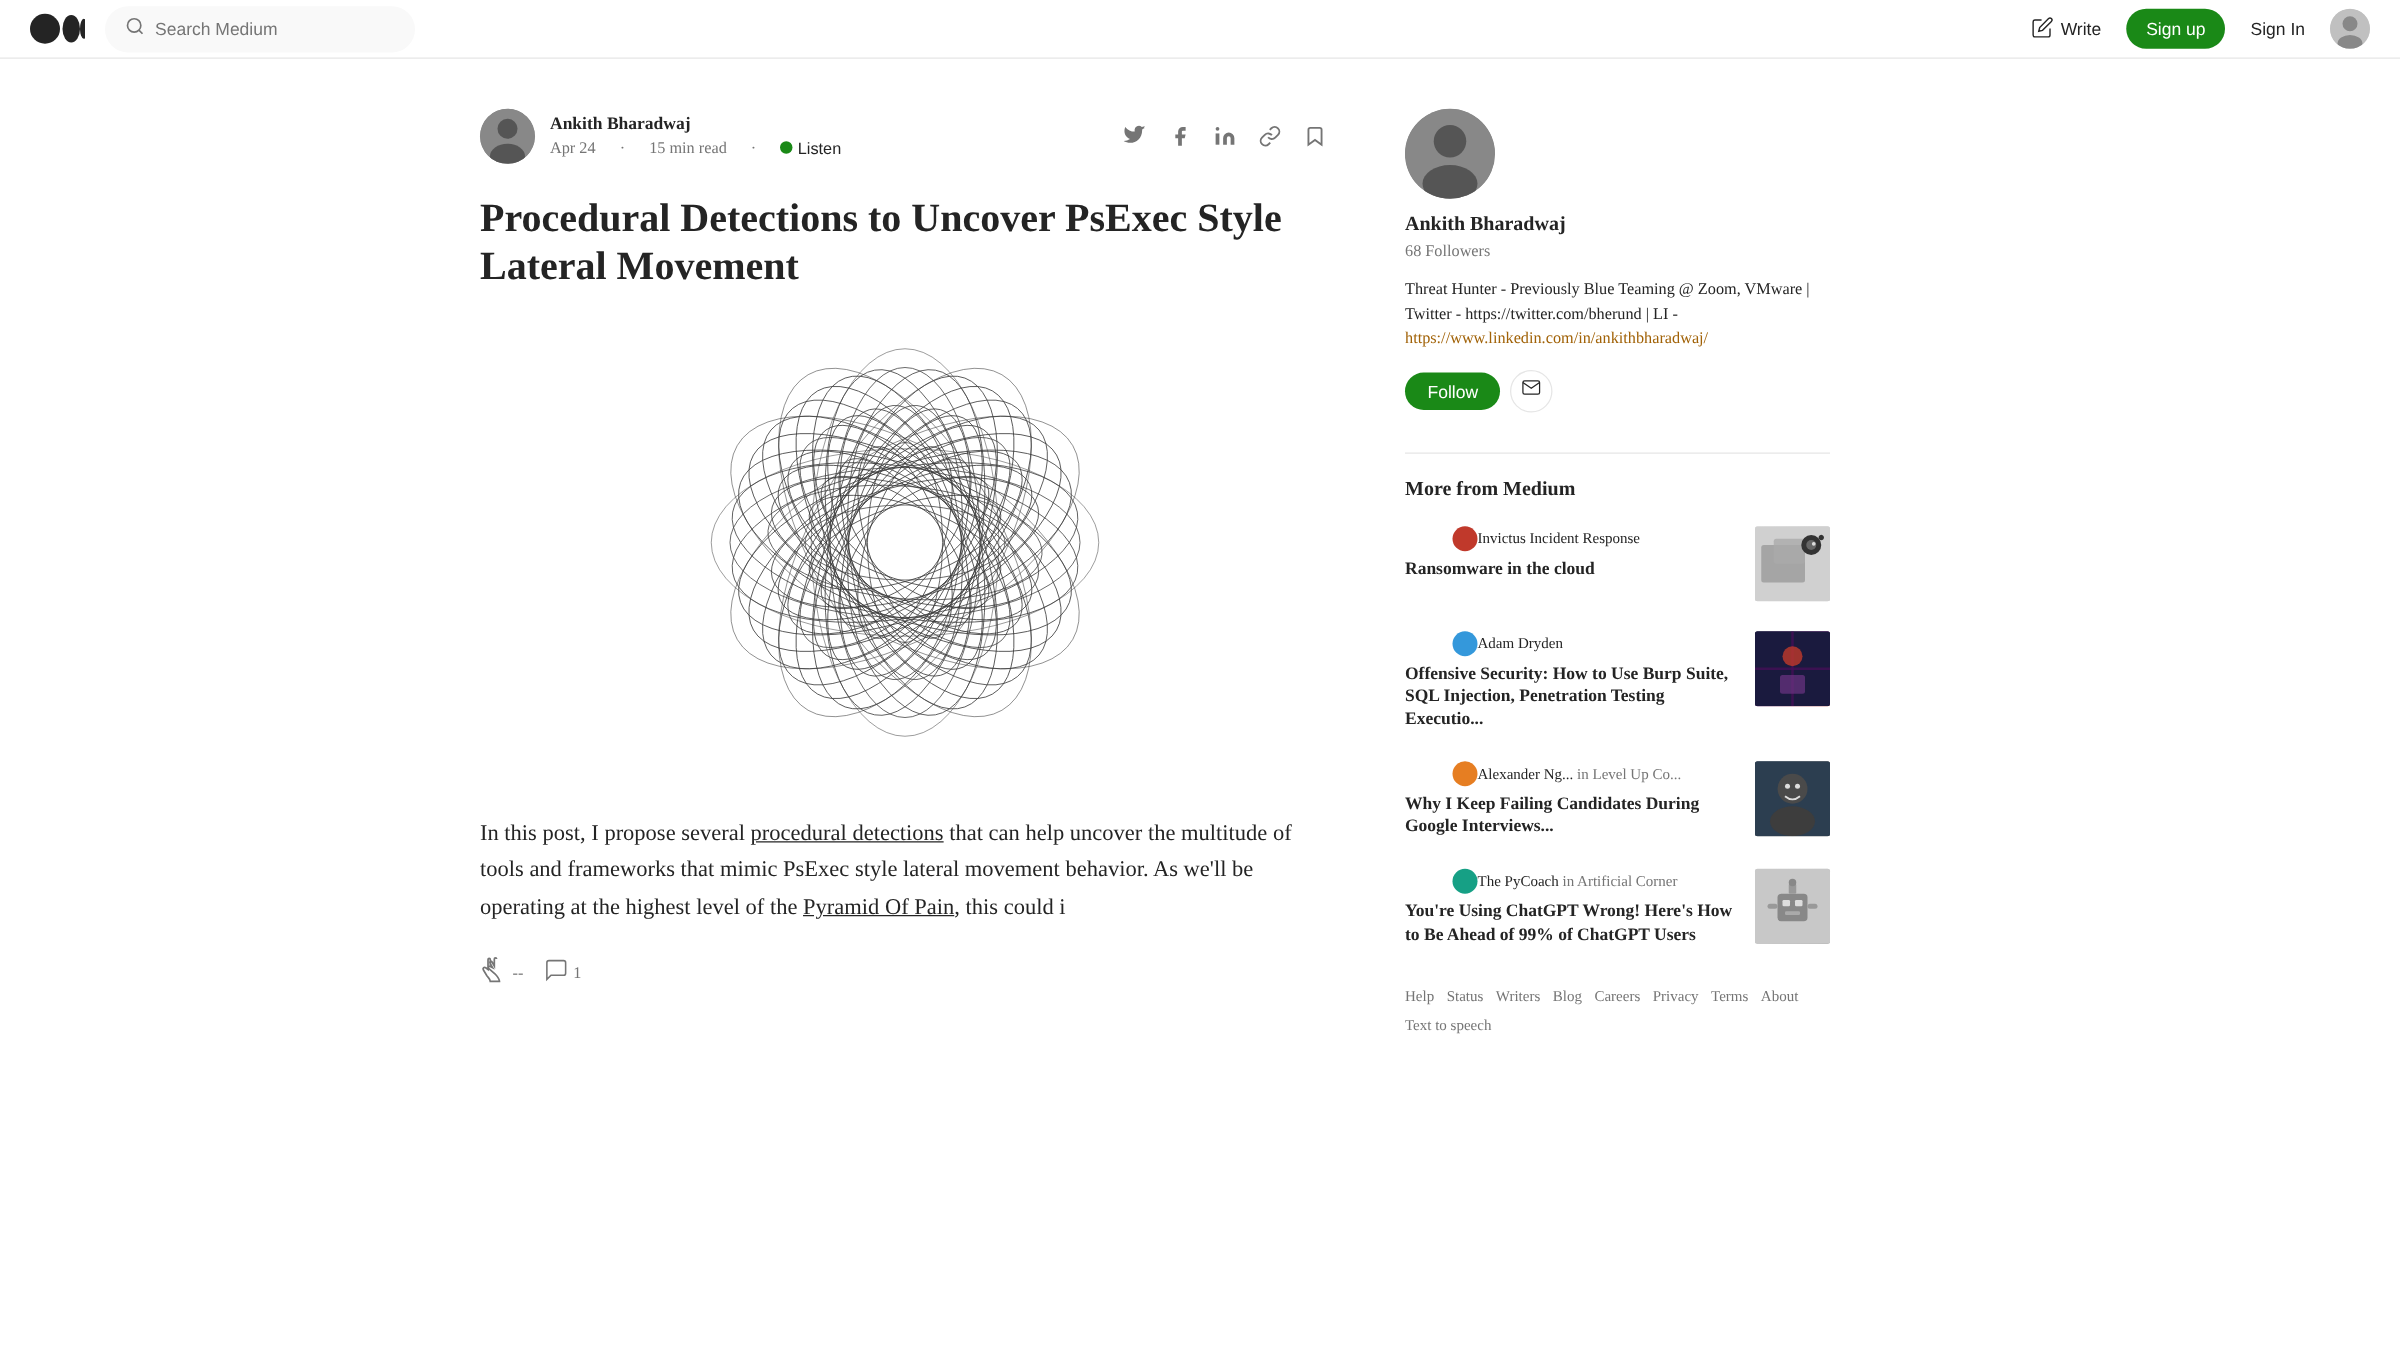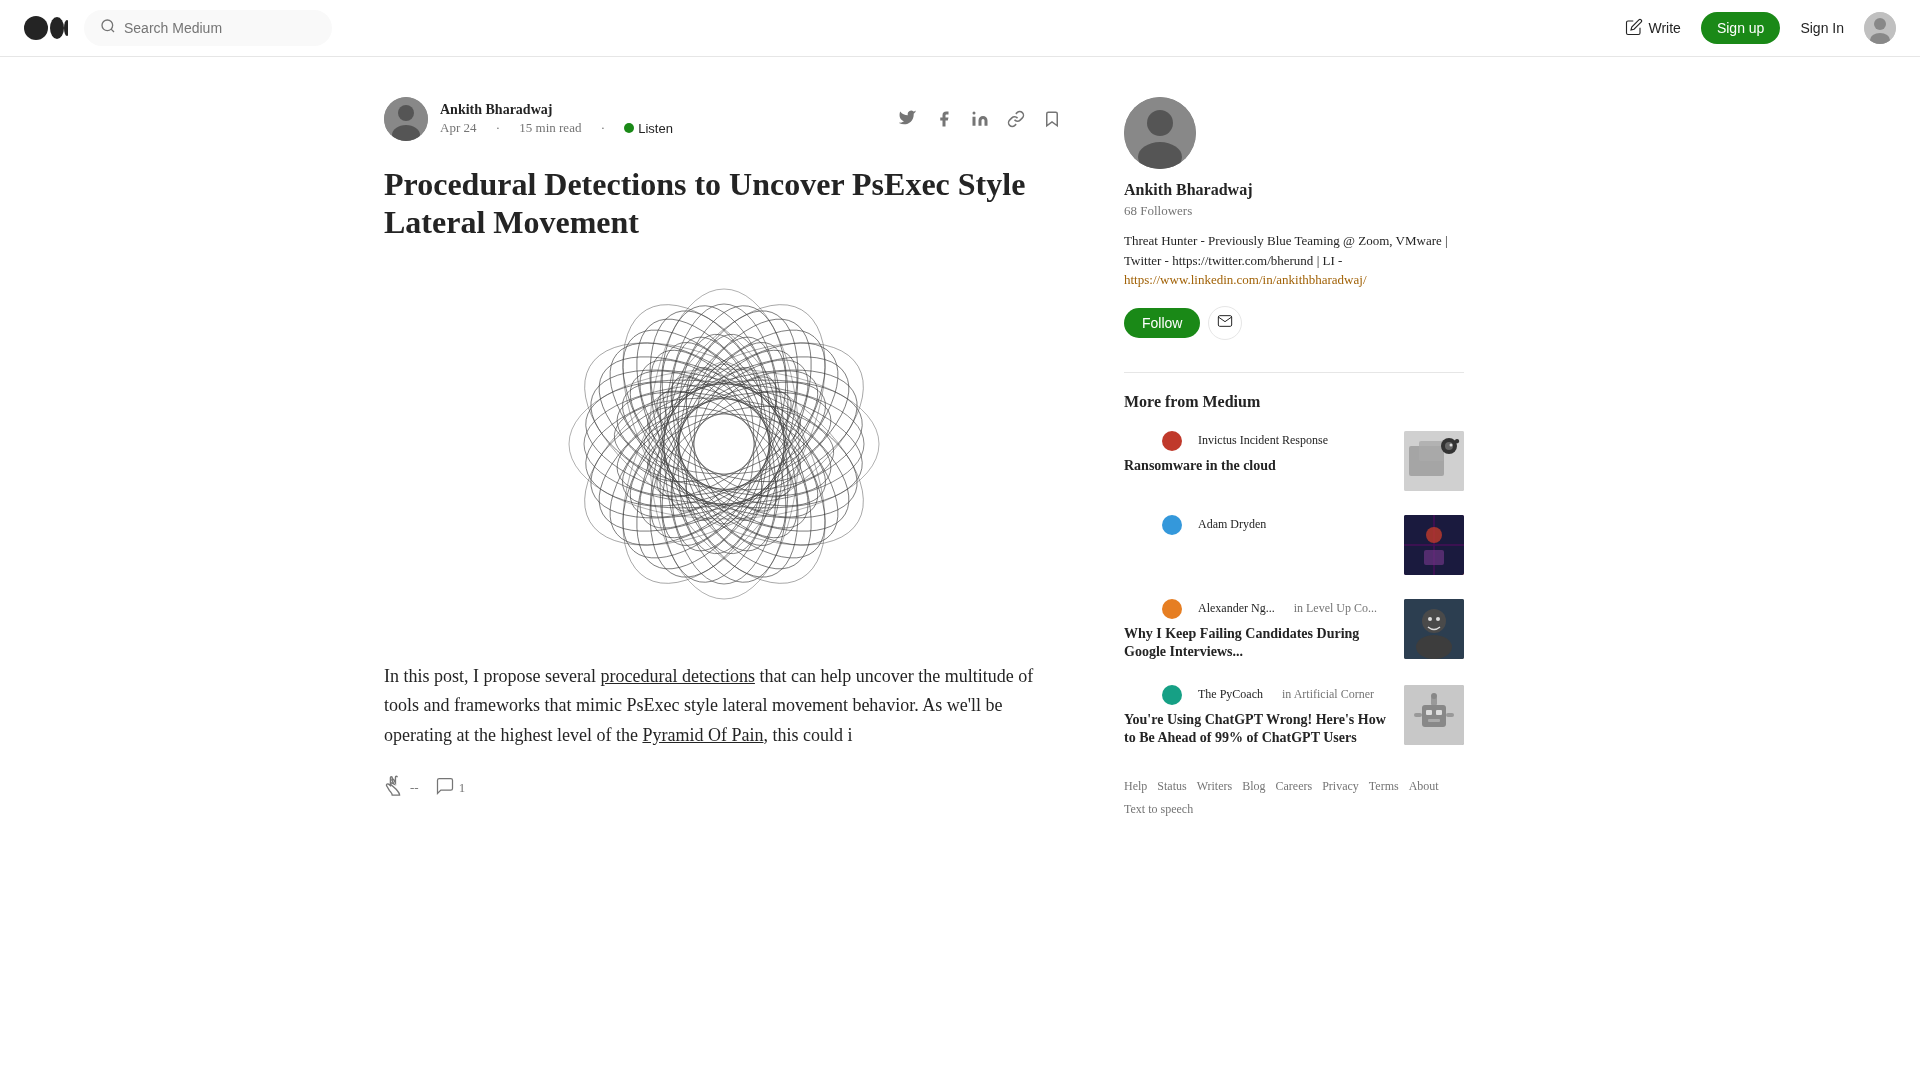--- a/index.html
+++ b/index.html
@@ -9,21 +9,21 @@
     .header {
       display: flex;
       align-items: center;
       justify-content: space-between;
       padding: 8px 24px;
       border-bottom: 1px solid #e6e6e6;
       position: sticky;
       top: 0;
       background: #fff;
       z-index: 100;
-      height: 57px;
+      height: 47px;
     }
     .header-left {
       display: flex;
       align-items: center;
       gap: 16px;
     }
     .medium-logo {
       display: flex;
       align-items: center;
       gap: 0;
@@ -315,21 +315,21 @@
       align-items: flex-start;
       margin-bottom: 24px;
       gap: 12px;
     }
     .story-card-content {
       flex: 1;
     }
     .story-card-author-row {
       display: flex;
       align-items: center;
-      gap: 16px;
+      gap: 0;
       margin-bottom: 6px;
       padding-left: 38px;
     }
     .story-card-avatar {
       width: 20px;
       height: 20px;
       border-radius: 50%;
       background: #aaa;
       flex-shrink: 0;
     }
@@ -646,20 +646,21 @@
           </svg>
         </div>
       </div>
 
       <div class="story-card">
         <div class="story-card-content">
           <div class="story-card-author-row">
             <div class="story-card-avatar" style="background:#3498db;"></div>
             <span class="story-card-author-name">Adam Dryden</span>
           </div>
+          <div class="story-card-title">Offensive Security: How to Use Burp Suite, SQL Injection, Penetration Testing Executio...</div>
         </div>
         <div class="story-card-image cyber-img">
           <svg width="60" height="60" viewBox="0 0 60 60">
             <rect width="60" height="60" fill="#1a1a3e"></rect>
             <line x1="0" y1="30" x2="60" y2="30" stroke="#4a0e5a" stroke-width="2" opacity="0.7"></line>
             <line x1="30" y1="0" x2="30" y2="60" stroke="#4a0e5a" stroke-width="2" opacity="0.7"></line>
             <circle cx="30" cy="20" r="8" fill="#c0392b" opacity="0.8"></circle>
             <rect x="20" y="35" width="20" height="15" rx="2" fill="#6c3483" opacity="0.7"></rect>
           </svg>
         </div>

